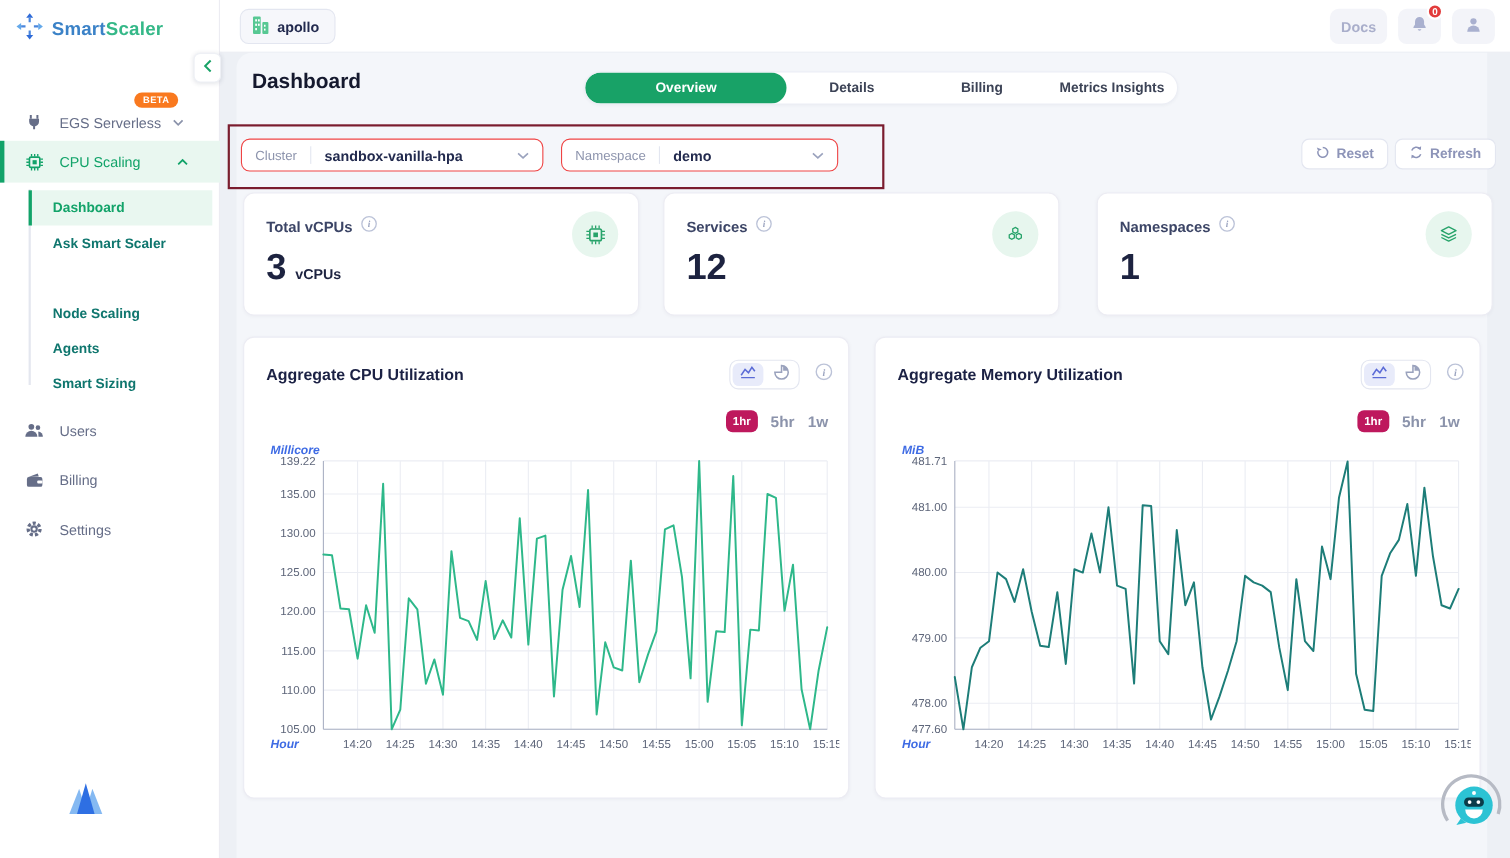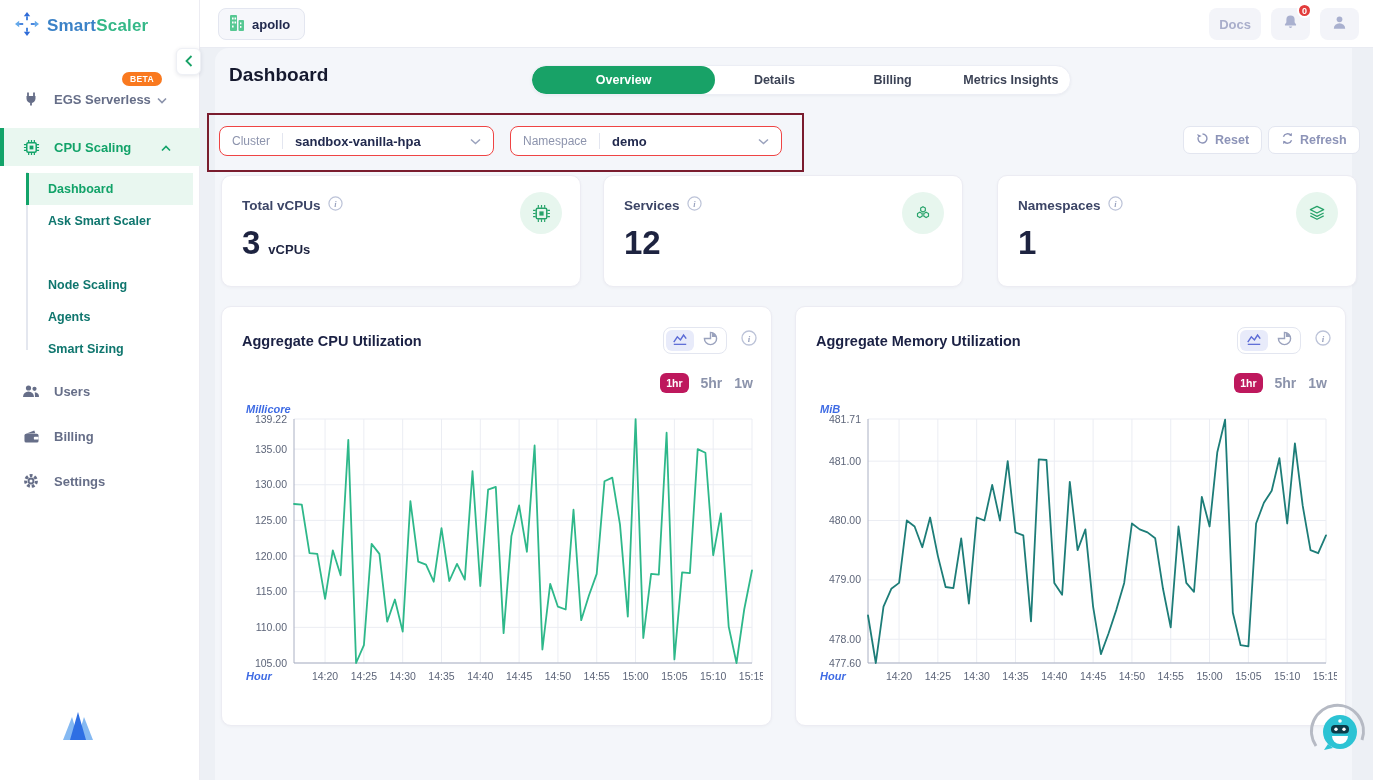--- a/index.html
+++ b/index.html
@@ -19,21 +19,21 @@
   .badge { position:absolute; top:-5px; right:-2px; background:#e23b3b; color:#fff; font-size:9px; font-weight:700;
     width:15px; height:15px; border-radius:50%; display:flex; align-items:center; justify-content:center; border:2px solid #fff; }
 
   
   #sidebar { left:0; top:0; width:200px; height:780px; background:#fff; border-right:1px solid #ececf2; z-index:5; }
   .logo-row { position:absolute; left:14px; top:11px; display:flex; align-items:center; gap:7px; }
   .logo-text { font-size:17px; font-weight:800; letter-spacing:.2px; }
   .logo-smart { color:#3b82c7; } .logo-scaler { color:#35b888; }
   .nav-row { position:absolute; left:0; width:200px; height:30px; display:flex; align-items:center; cursor:pointer; }
   .nav-icon { position:absolute; left:22px; width:18px; display:flex; justify-content:center; }
-  .nav-label { position:absolute; left:54px; font-size:13px; font-weight:700; color:#666e88; }
+  .nav-label { position:absolute; left:54px; font-size:13px; font-weight:400; color:#666e88; }
   .nav-chev { position:absolute; left:157px; }
   .beta { position:absolute; left:122px; top:-12px; background:#f9791f; color:#fff; font-size:8.5px; font-weight:800;
     padding:2px 8px; border-radius:9px; letter-spacing:.4px; }
   #nav-cpu { height:38px; background:#e9f7f0; border-left:4px solid #12a369; }
   #nav-cpu .nav-label { color:#12a369; left:50px; }
   #nav-cpu .nav-icon { left:18px; }
   .subnav-line { position:absolute; left:26px; top:172px; width:2px; height:178px; background:#e4e7ef; }
   .sub-item { position:absolute; left:26px; width:167px; height:32px; display:flex; align-items:center; cursor:pointer; }
   .sub-item span { margin-left:22px; font-size:12.5px; font-weight:600; color:#0f766e; }
   .sub-item.active { background:#e9f7f0; border-left:3px solid #12a369; }
@@ -54,21 +54,21 @@
   .tab.active { flex:1.55; background:#18a267; color:#fff; border-radius:16px; font-weight:700; }
 
   .annotation-box { left:-8px; top:65px; width:597px; height:59px; border:2px solid #7a1c2e; z-index:3; pointer-events:none; }
   .select { position:absolute; top:78px; height:30px; background:#fff; border:1px solid #ef4444; border-radius:8px;
     display:flex; align-items:center; cursor:pointer; z-index:4; }
   .select .lbl { font-size:12px; color:#8d94ad; padding:0 12px; }
   .select .div { width:1px; height:16px; background:#e3e6f0; }
   .select .val { font-size:13px; font-weight:700; color:#222a4e; padding:0 12px; flex:1; }
   .select .chev { margin-right:12px; display:flex; }
   #cluster-select { left:4px; width:275px; }
-  #namespace-select { left:295px; width:272px; }
+  #namespace-select { left:295px; width:252px; }
   .util-btn { position:absolute; top:78px; height:28px; background:#fff; border:1px solid #e3e6f0; border-radius:7px;
     display:flex; align-items:center; gap:6px; padding:0 12px; font-size:12.5px; font-weight:600; color:#8d94b8;
     cursor:pointer; font-family:inherit; }
   #reset-btn { left:968px; } #refresh-btn { left:1053px; }
 
   .stat-card { position:absolute; top:127px; width:360px; height:112px; background:#fff; border:1px solid #ececf3;
     border-radius:10px; box-shadow:0 1px 3px rgba(40,50,80,.04); }
   .stat-label-row { position:absolute; left:20px; top:20px; display:flex; align-items:center; gap:7px; }
   .stat-label { font-size:13.5px; font-weight:600; color:#3c4566; }
   .stat-value-row { position:absolute; left:20px; top:48px; display:flex; align-items:baseline; gap:8px; }
@@ -146,21 +146,21 @@
           <path d="M13 1l3.2 4.2h-6.4z" fill="#2f6bd8"></path>
           <path d="M13 25l-3.2-4.2h6.4z" fill="#2f6bd8"></path>
           <path d="M1 13l4.2-3.2v6.4z" fill="#64a9ea"></path>
           <path d="M25 13l-4.2 3.2v-6.4z" fill="#64a9ea"></path>
           <path d="M13 5.2v4M13 16.8v4M5.2 13h4M16.8 13h4" stroke="#4a86dd" stroke-width="2" fill="none"></path>
         </svg>
     </span>
     <span class="logo-text"><span class="logo-smart">Smart</span><span class="logo-scaler">Scaler</span></span>
   </div>
 
-  <div class="nav-row" style="top:84px;">
+  <div class="nav-row" style="top:96px;">
     <span class="beta">BETA</span>
     <span class="nav-icon">
       <svg width="16" height="16" viewBox="0 0 16 16">
           <path d="M5 1.5v3.5M11 1.5v3.5" stroke="#666e88" stroke-width="1.8" fill="none"></path>
           <path d="M3.5 5h9v2.5a4.5 4.5 0 0 1-9 0z" fill="#666e88"></path>
           <path d="M8 11.5v3" stroke="#666e88" stroke-width="1.8"></path>
         </svg>
     </span>
     <span class="nav-label">EGS Serverless</span>
     <span class="nav-chev">

